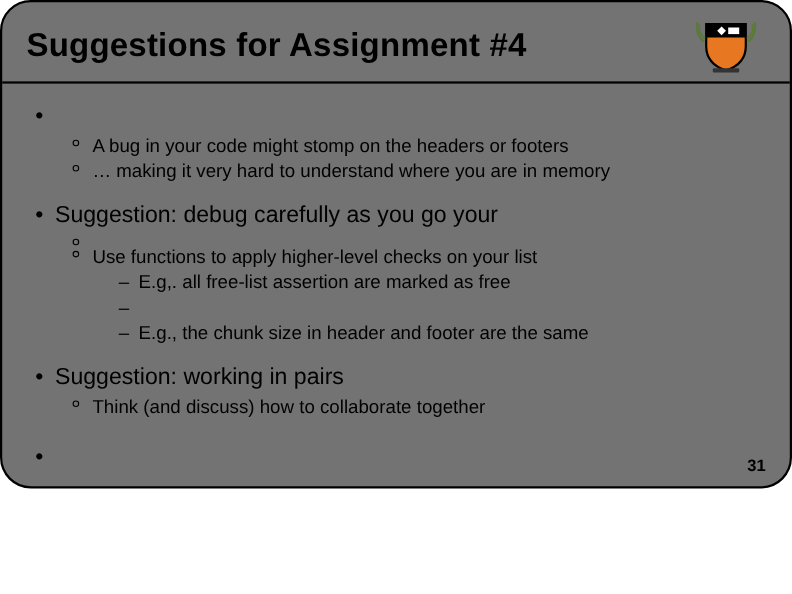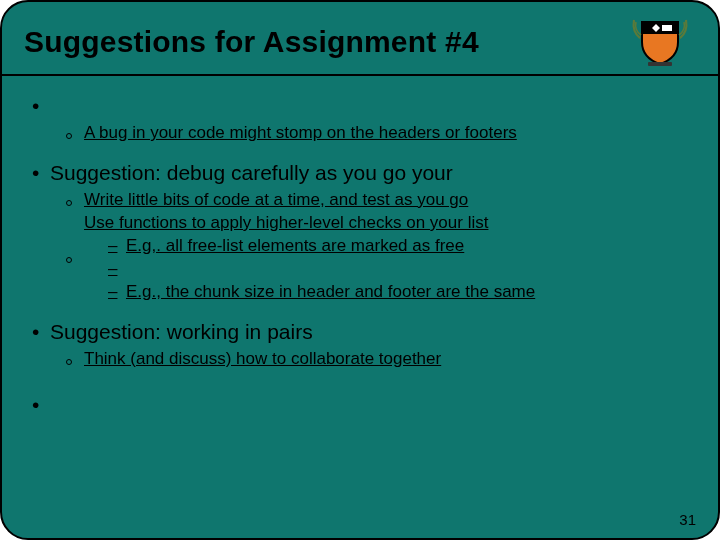--- a/index.html
+++ b/index.html
@@ -7,25 +7,25 @@
     width: 720px;
     height: 540px;
     background: #fff;
     font-family: Arial, Helvetica, sans-serif;
     color: #000;
     position: relative;
     overflow: hidden;
   }
   .slide {
     width: 720px;
-    height: 540px;
+    height: 444px;
     position: relative;
     border: 2px solid #000;
     border-radius: 28px;
-    background: #0f766e;
+    background: #737373;
   }
   .title-row {
     display: flex;
     align-items: center;
     padding: 14px 22px 6px 22px;
   }
   .title {
     font-size: 30px;
     font-weight: bold;
     flex: 1;
@@ -55,22 +55,21 @@
     width: 18px;
     flex: 0 0 18px;
   }
   .sub-list {
     margin: 2px 0 16px 34px;
   }
   .sub-item {
     font-size: 17px;
     line-height: 1.35;
     display: flex;
-    align-items: center;
-    text-decoration: underline;
+    align-items: flex-start;
   }
   .sub-item .circ {
     width: 18px;
     flex: 0 0 18px;
     display: flex;
     align-items: center;
     padding-top: 5px;
   }
   .sub-item .circ span {
     display: inline-block;
@@ -89,20 +88,21 @@
   }
   .dash-item .dash {
     width: 18px;
     flex: 0 0 18px;
   }
   .page-num {
     position: absolute;
     bottom: 10px;
     right: 22px;
     font-size: 15px;
+    font-weight: bold;
   }
   .tight { margin-bottom: 22px; }
 </style>
 </head>
 <body>
 
 <div class="slide">
 
   <div class="title-row">
     <div class="title">Suggestions for Assignment #4</div>
@@ -126,43 +126,48 @@
     <div class="top-bullet">
       <span class="dot">•</span>
     </div>
     <div class="sub-list">
       <div class="sub-item">
         <span class="circ">
             <span></span>
           </span>
         <span>A bug in your code might stomp on the headers or footers</span>
       </div>
+      <div class="sub-item">
+        <span class="circ">
+            <span></span>
+          </span>
+        <span>… making it very hard to understand where you are in memory</span>
+      </div>
     </div>
 
     <div class="top-bullet">
       <span class="dot">•</span>
       <span>Suggestion: debug carefully as you go your</span>
     </div>
     <div class="sub-list">
       <div class="sub-item">
         <span class="circ">
             <span></span>
           </span>
-        <span>Write little bits of code at a time, and test as you go</span>
       </div>
       <div class="sub-item">
         <span class="circ">
             <span></span>
           </span>
         <div>
           <span>Use functions to apply higher-level checks on your list</span>
           <div class="dash-list">
             <div class="dash-item">
               <span class="dash">–</span>
-              <span>E.g,. all free-list elements are marked as free</span>
+              <span>E.g,. all free-list assertion are marked as free</span>
             </div>
             <div class="dash-item">
               <span class="dash">–</span>
             </div>
             <div class="dash-item">
               <span class="dash">–</span>
               <span>E.g., the chunk size in header and footer are the same</span>
             </div>
           </div>
         </div>

